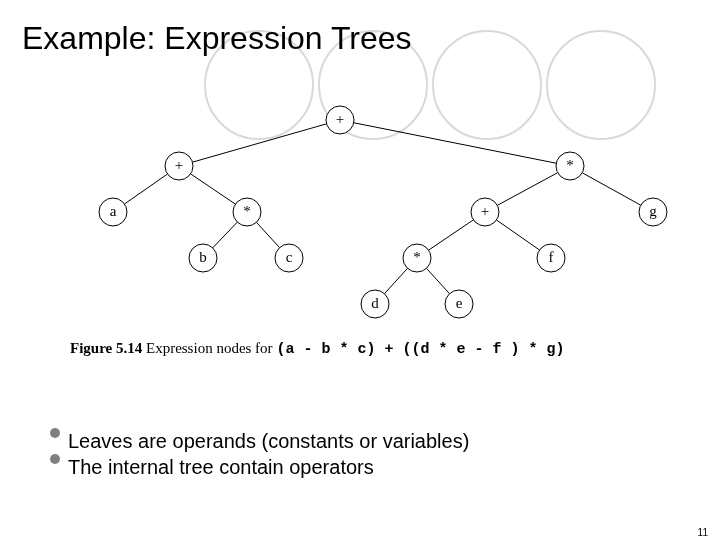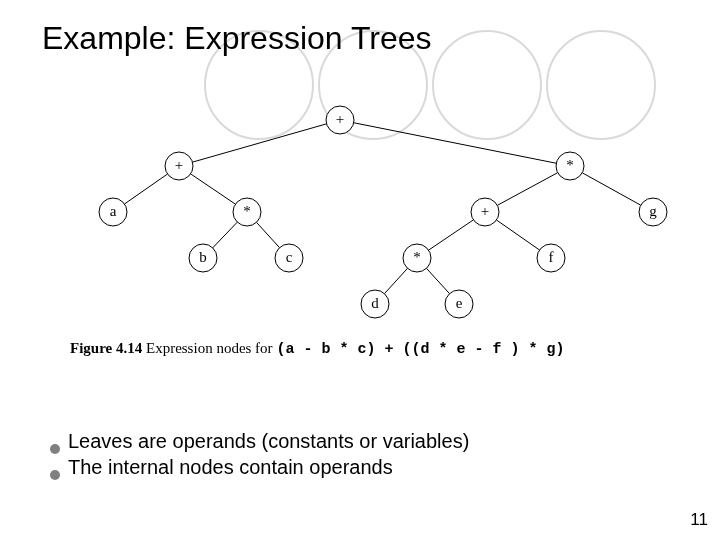--- a/index.html
+++ b/index.html
@@ -22,21 +22,20 @@
     border-radius: 50%;
     border: 2px solid #d9d9d9;
     background: transparent;
   }
   .title {
     position: absolute;
     top: 20px;
     left: 22px;
     font-size: 32px;
     font-weight: 400;
-    margin-left: 20px;
   }
   .tree-svg {
     position: absolute;
     top: 100px;
     left: 55px;
     width: 620px;
     height: 250px;
   }
   .caption {
     position: absolute;
@@ -47,37 +46,37 @@
   }
   .caption .figlabel { font-weight: bold; }
   .caption .expr { font-family: "Courier New", monospace; font-weight: bold; }
   .bullets {
     position: absolute;
     top: 428px;
     left: 50px;
   }
   .bullets .row {
     display: flex;
-    align-items: flex-end;
+    align-items: flex-start;
     gap: 8px;
     font-size: 20px;
     line-height: 1.3;
   }
   .bullets .marker {
     width: 10px;
     height: 10px;
     border-radius: 50%;
     background: #808080;
     flex: none;
   }
   .page-num {
     position: absolute;
     right: 12px;
-    bottom: 10px;
-    font-size: 17px;
+    bottom: 2px;
+    font-size: 10px;
   }
   .node circle {
     fill: #ffffff;
     stroke: #000;
     stroke-width: 1;
   }
   .node text {
     font-family: Georgia, "Times New Roman", serif;
     font-size: 15px;
     text-anchor: middle;
@@ -164,30 +163,30 @@
         <circle cx="320" cy="204" r="14"></circle>
         <text x="320" y="205">d</text>
       </g>
       <g class="node">
         <circle cx="404" cy="204" r="14"></circle>
         <text x="404" y="205">e</text>
       </g>
     </svg>
 
   <div class="caption">
-    <span class="figlabel">Figure 4.14</span>
+    <span class="figlabel">Figure 5.14</span>
     <span>Expression nodes for</span>
     <span class="expr">(a - b * c) + ((d * e - f ) * g)</span>
   </div>
 
   <div class="bullets">
     <div class="row">
       <span class="marker"></span>
       <span>Leaves are operands (constants or variables)</span>
     </div>
     <div class="row">
       <span class="marker"></span>
-      <span>The internal nodes contain operands</span>
+      <span>The internal tree contain operators</span>
     </div>
   </div>
 
   <div class="page-num">11</div>
 </div>
 
 </body></html>

